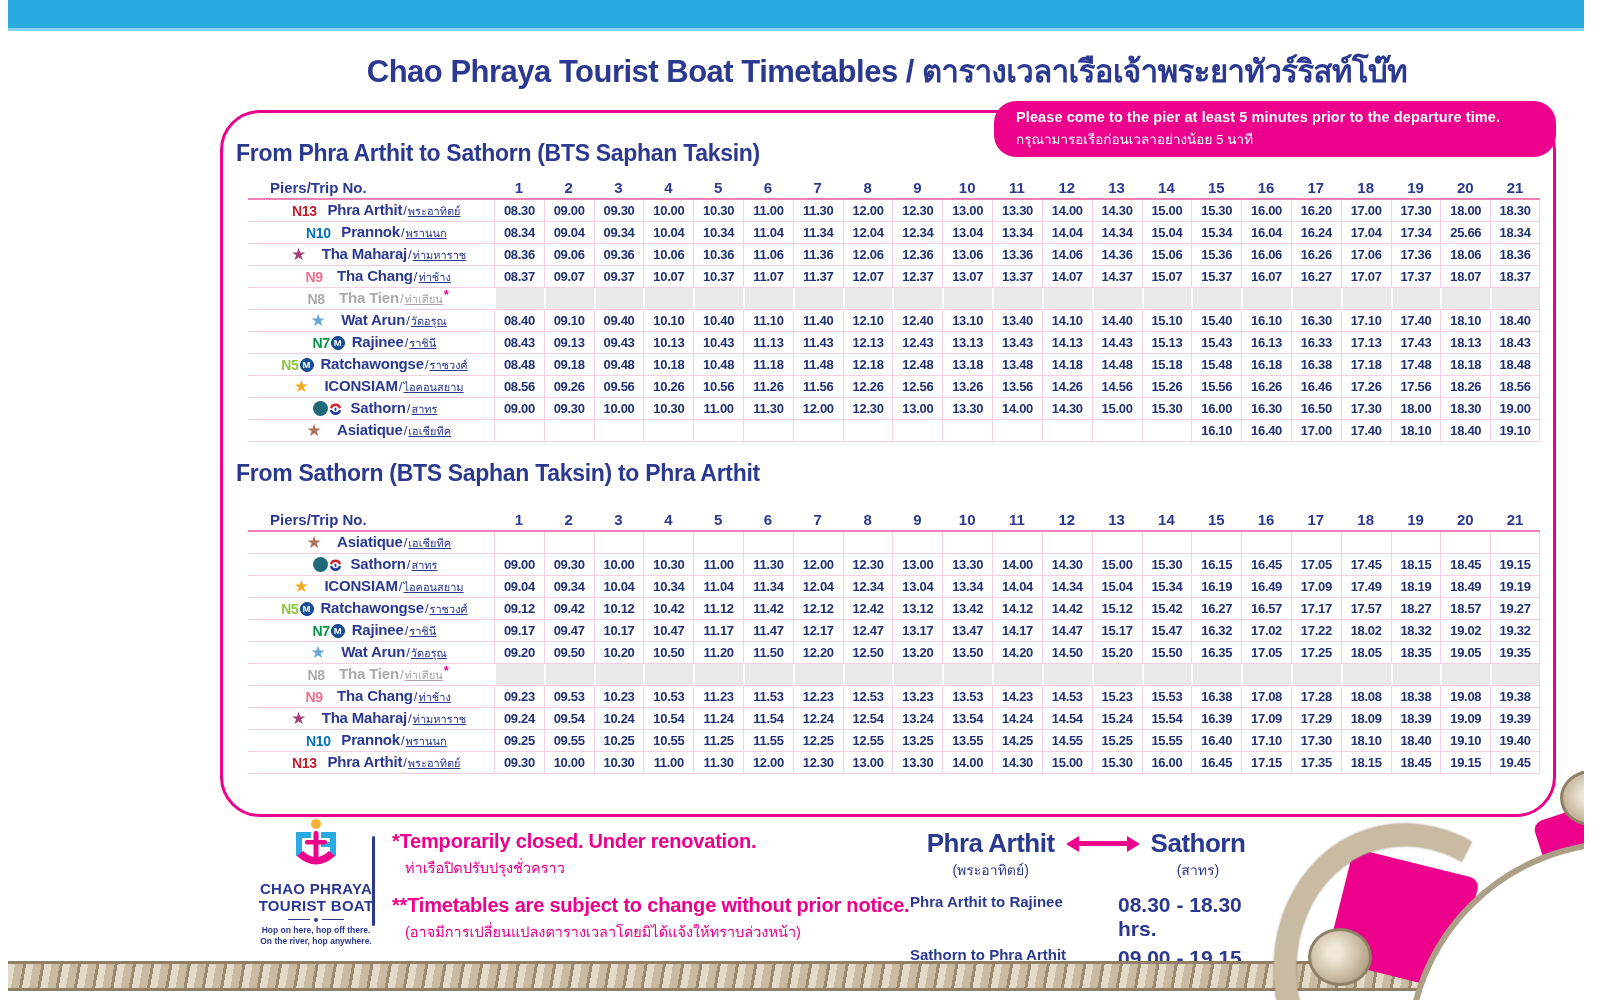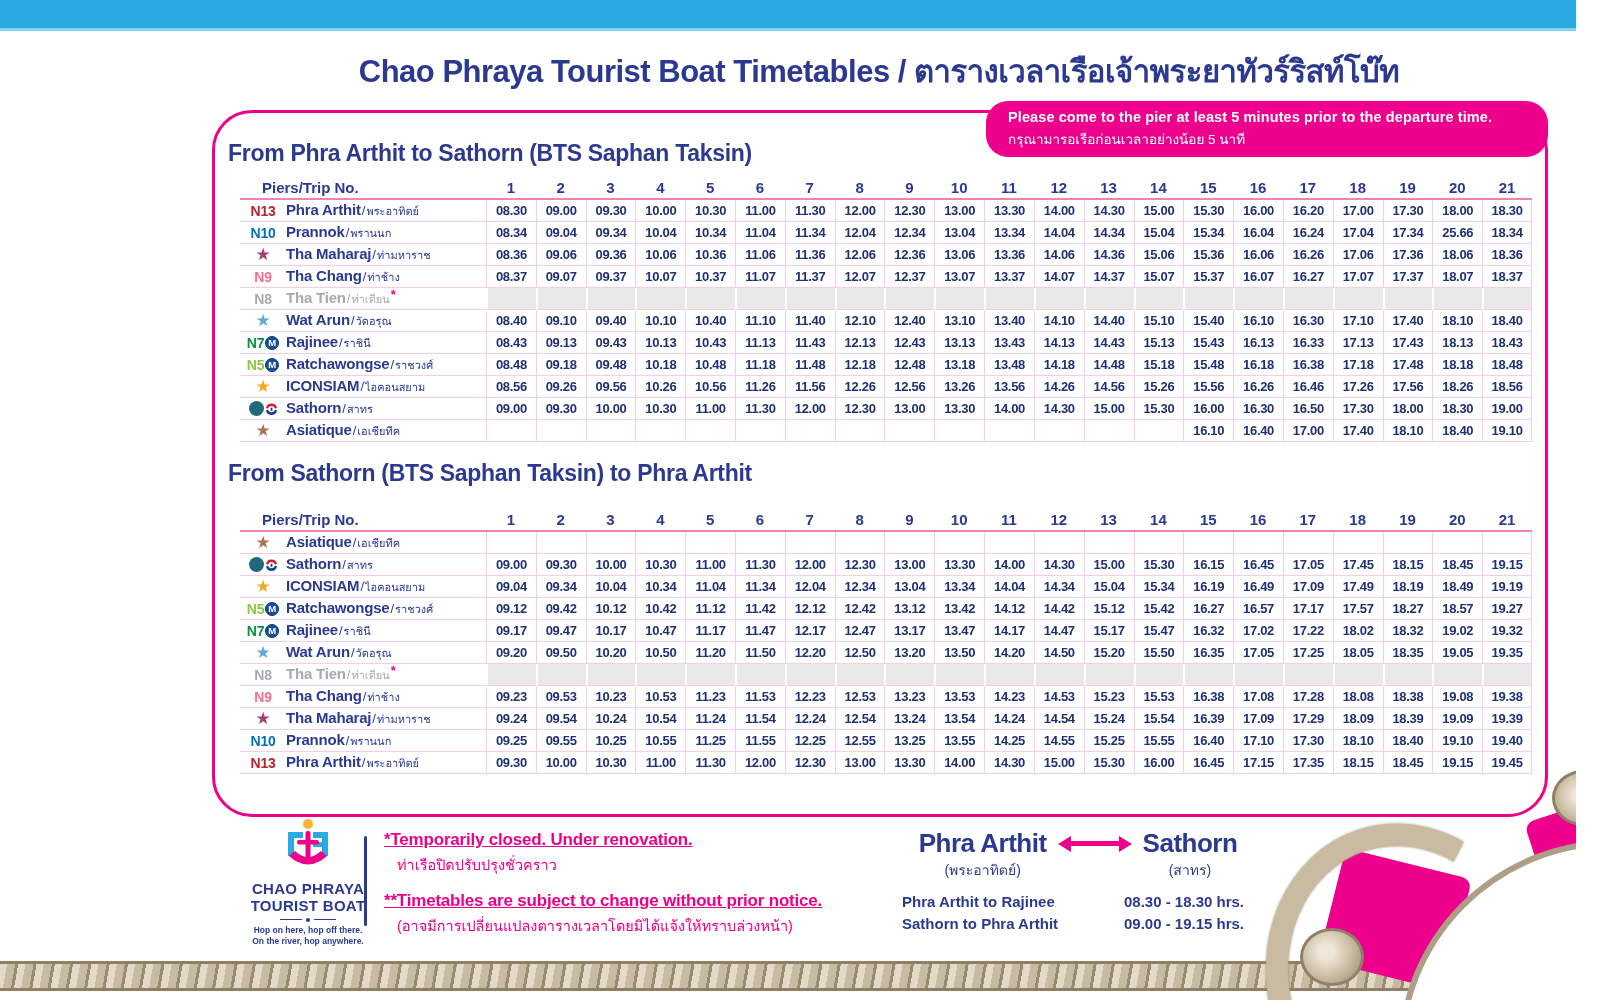--- a/index.html
+++ b/index.html
@@ -8,21 +8,21 @@
     --timecol:#203070;
     --ltpink:#F9CDE2;
     --hdrline:#F480B4;
     --blue:#29ABE2;
     --gray:#A7A9AC;
     --rope:#C9BBA1;
     --ropedk:#8F7F66;
   }
   *{margin:0;padding:0;box-sizing:border-box;}
   body{font-family:"Liberation Sans","DejaVu Sans",sans-serif;background:#fff;}
-  .page{position:relative;width:1576px;height:1000px;overflow:hidden;background:#fff;}
+  .page{position:relative;width:1576px;height:1000px;overflow:hidden;background:#fff;margin-left:8px;}
 
   .topbar{position:absolute;left:0;top:0;width:1600px;height:31px;background:var(--blue);border-bottom:3px solid #86D2F2;}
 
   .title{position:absolute;left:160px;top:46px;width:1438px;text-align:center;
     font-size:31px;font-weight:700;color:var(--navy);letter-spacing:-0.5px;}
 
   .panel{position:absolute;left:212px;top:110px;width:1336px;height:707px;
     border:3.5px solid var(--pink);border-radius:40px;background:#fff;z-index:1;}
 
   .notice{position:absolute;left:986px;top:101px;width:562px;height:56px;background:var(--pink);
@@ -34,67 +34,67 @@
   #sec1-title{left:228px;top:140px;}
   #sec2-title{left:228px;top:460px;}
 
   .grid{position:absolute;display:grid;grid-template-columns:246px repeat(21,1fr);width:1292px;z-index:2;}
   #grid0{left:240px;top:176px;}
   #grid1{left:240px;top:508px;}
 
   .cell{height:22px;display:flex;align-items:center;justify-content:center;}
   .head{height:24px;font-size:15px;font-weight:700;color:var(--navy);border-bottom:2.5px solid var(--hdrline);}
   .label-head{justify-content:flex-start;padding-left:22px;}
-  .labelc{justify-content:flex-start;border-bottom:1px solid var(--ltpink);}
+  .labelc{justify-content:center;border-bottom:1px solid var(--ltpink);}
   .timec{font-size:13px;font-weight:700;color:var(--timecol);letter-spacing:-0.3px;
     border-bottom:1px solid var(--ltpink);border-left:1px solid var(--ltpink);}
   .lastc{border-right:1px solid var(--ltpink);}
   .closedc{background:#E9E9EA;border-left:2px solid #fff;}
 
   .badge-area{width:46px;flex:none;display:flex;align-items:center;justify-content:center;gap:1px;}
   .ncode{font-size:14px;font-weight:700;letter-spacing:-0.3px;}
   .star{font-size:17px;line-height:1;}
   .circ{width:15px;height:15px;border-radius:50%;display:inline-block;}
   .mrt{width:14px;height:14px;border-radius:50%;background:#164F9E;border:1.5px solid #0E3A78;color:#fff;
     font-size:9.5px;font-weight:700;display:flex;align-items:center;justify-content:center;}
   .bts{display:flex;align-items:center;}
   .pier-names{display:flex;align-items:baseline;}
   .pname{font-size:15px;font-weight:700;color:var(--navy);letter-spacing:-0.2px;}
   .pslash{font-size:13px;color:var(--navy);margin:0 1px;}
-  .pthai{font-size:11px;color:var(--navy);}
+  .pthai{font-size:11px;color:var(--navy);text-decoration:underline;}
   .closedlbl .pname,.closedlbl .pslash,.closedlbl .pthai{color:var(--gray);}
   .closedstar{color:var(--pink);font-size:13px;font-weight:700;position:relative;top:-4px;margin-left:1px;}
 
   
   .logo-block{position:absolute;left:248px;top:818px;width:120px;text-align:center;z-index:2;}
   .logo-mark{margin:0 auto;}
   .brand{font-size:15px;font-weight:700;color:var(--navy);letter-spacing:0.3px;line-height:1.15;}
   .logo-div{display:flex;align-items:center;justify-content:center;gap:4px;margin:3px 0;}
   .logo-div .ln{width:22px;height:1px;background:var(--navy);}
   .logo-div .dt{width:4px;height:4px;border-radius:50%;background:var(--navy);}
   .tagline{font-size:8.5px;font-weight:700;color:var(--navy);line-height:1.35;}
 
   .vline{position:absolute;left:364px;top:836px;width:3px;height:90px;background:var(--navy);border-radius:2px;z-index:2;}
 
   .notes{position:absolute;left:384px;top:830px;z-index:2;color:var(--pink);}
-  .note-en{font-size:17px;font-weight:700;letter-spacing:-0.2px;text-decoration:underline;}
+  .note-en{font-size:20px;font-weight:700;letter-spacing:-0.2px;}
   .note-th{font-size:14.5px;margin:3px 0 15px 13px;}
   .note-th.last{margin-bottom:0;}
 
   .route{position:absolute;left:898px;top:830px;width:360px;z-index:2;}
   .route-names{display:flex;justify-content:center;align-items:flex-start;gap:16px;}
   .route-col{text-align:center;}
   .route-name{font-size:26px;font-weight:700;color:var(--navy);letter-spacing:-0.5px;line-height:1;}
   .route-th{font-size:14px;color:var(--navy);margin-top:3px;}
   .dbl-arrow{position:relative;width:64px;height:5px;background:var(--pink);border-radius:3px;margin-top:11px;flex:none;}
   .dbl-arrow::before{content:"";position:absolute;left:-13px;top:-5.5px;border:8px solid transparent;border-right:13px solid var(--pink);}
   .dbl-arrow::after{content:"";position:absolute;right:-13px;top:-5.5px;border:8px solid transparent;border-left:13px solid var(--pink);}
   .route-hours{display:grid;grid-template-columns:212px 148px;row-gap:5px;margin-top:12px;}
   .rh-label{font-size:15px;font-weight:700;color:var(--navy);padding-left:4px;}
-  .rh-value{font-size:15px;font-weight:700;color:var(--navy);text-align:center;}
+  .rh-value{font-size:21px;font-weight:700;color:var(--navy);}
 
   
   .rope-band{position:absolute;left:0;top:961px;width:1600px;height:30px;z-index:3;
     background:repeating-linear-gradient(100deg,#E4DAC8 0 7px,var(--rope) 7px 15px,#9A8A6F 15px 18px);
     border-top:3px solid var(--ropedk);border-bottom:3px solid var(--ropedk);}
   .buoy-patch1{position:absolute;left:1330px;top:862px;width:130px;height:115px;background:var(--pink);
     transform:rotate(14deg);border-radius:10px;z-index:4;}
   .buoy-patch2{position:absolute;left:1538px;top:806px;width:95px;height:105px;background:var(--pink);
     transform:rotate(-18deg);border-radius:10px;z-index:4;}
   .rope-arc{position:absolute;left:1268px;top:822px;width:280px;height:320px;border-radius:50%;

